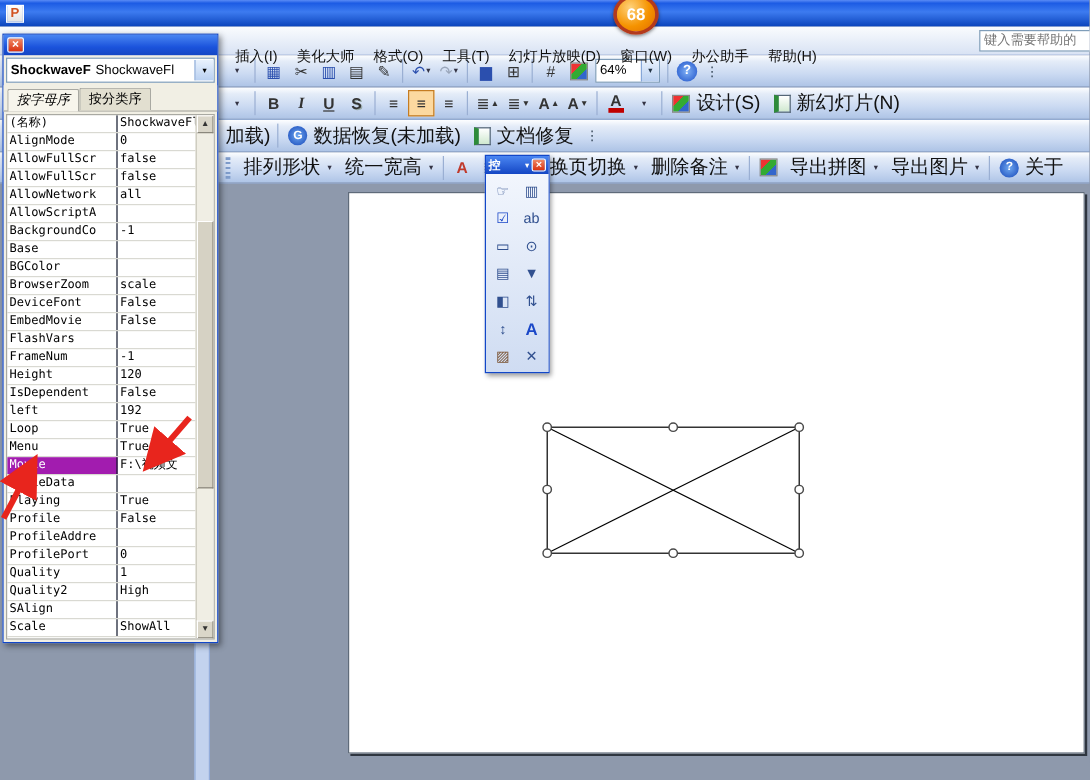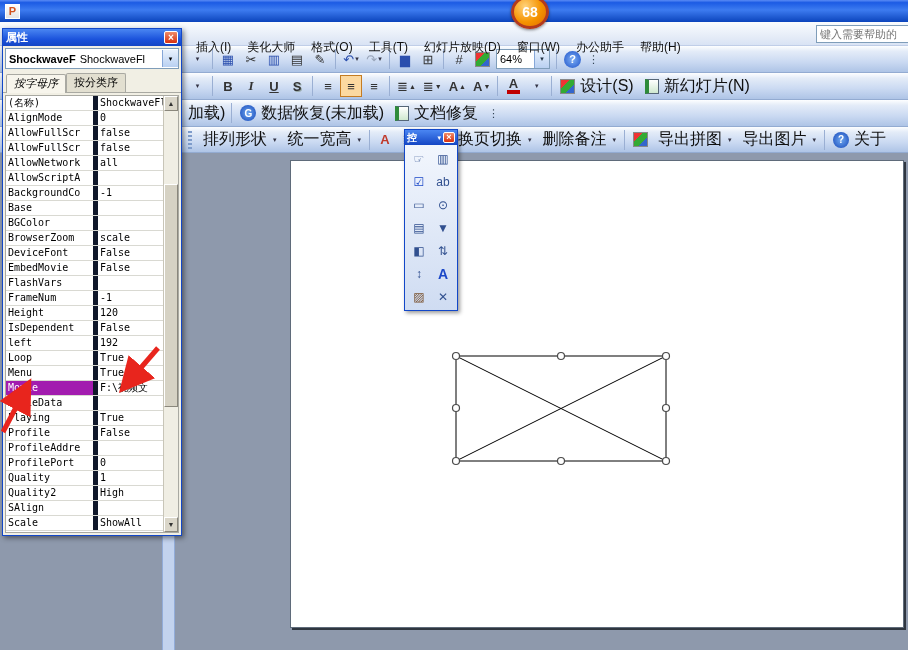--- a/index.html
+++ b/index.html
@@ -93,21 +93,21 @@
   .props-combo .obj-name { font-weight:bold; }
   .props-combo .combo-arrow { margin-left:auto; width:16px; height:17px; background:linear-gradient(#E9F2FD,#B9D0F1);
     border-left:1px solid #86A7D8; display:flex; align-items:center; justify-content:center; font-size:7px; }
   .props-tabs { display:flex; padding:2px 3px 0; border-bottom:1px solid #A9A9A2; flex:none; background:#F1EFE4; }
   .ptab { font-size:11px; padding:1px 7px 2px; border:1px solid #A9A9A2; border-bottom:none;
     background:#E2DFD0; border-radius:2px 2px 0 0; cursor:default; }
   .ptab.active { background:#F7F5EC; position:relative; top:1px;font-style:italic; }
   .props-grid-wrap { flex:1; margin:2px; border:1px solid #A9A9A2; background:#fff; display:flex; overflow:hidden; }
   .props-grid { flex:1; overflow:hidden; font-family:"DejaVu Sans Mono",monospace; font-size:10px; }
   .prow { display:flex; height:15px; line-height:14px; border-bottom:1px solid #D9D9D2; cursor:default; }
-  .pname { width:92px; border-right:5px solid #0f172a; padding-left:2px; overflow:hidden; white-space:nowrap; }
+  .pname { width:92px; border-right:1px solid #0f172a; padding-left:2px; overflow:hidden; white-space:nowrap; }
   .pval { flex:1; padding-left:2px; overflow:hidden; white-space:nowrap; }
   .prow.selected .pname { background:#a21caf; color:#fff; }
   
   .vscroll { width:15px; background:#F0EEE4; border-left:1px solid #C8C5B8; display:flex; flex-direction:column; flex:none; }
   .sbtn { height:15px; background:#DAD6C9; border:1px solid #fff; border-right-color:#8A877C; border-bottom-color:#8A877C;
     font-size:7px; color:#333; display:flex; align-items:center; justify-content:center; flex:none; }
   .strack { flex:1; position:relative; }
   .sthumb { position:absolute; left:0; top:18%; width:100%; height:55%;
     background:#D6D2C4; border:1px solid #fff; border-right-color:#8A877C; border-bottom-color:#8A877C; }
 
@@ -309,21 +309,20 @@
         <circle cx="165" cy="300" r="3.5"></circle>
           <circle cx="270" cy="300" r="3.5"></circle>
           <circle cx="375" cy="300" r="3.5"></circle>
       </g>
     </svg>
   </div>
 </div>
 
 <div class="props">
   <div class="props-title">
-    <span class="ttl">属性</span>
     <span class="wclose">×</span>
   </div>
   <div class="props-combo">
     <span class="obj-name">ShockwaveF</span>
     <span>ShockwaveFl</span>
     <span class="combo-arrow">▾</span>
   </div>
   <div class="props-tabs">
     <span class="ptab active">按字母序</span>
     <span class="ptab">按分类序</span>

